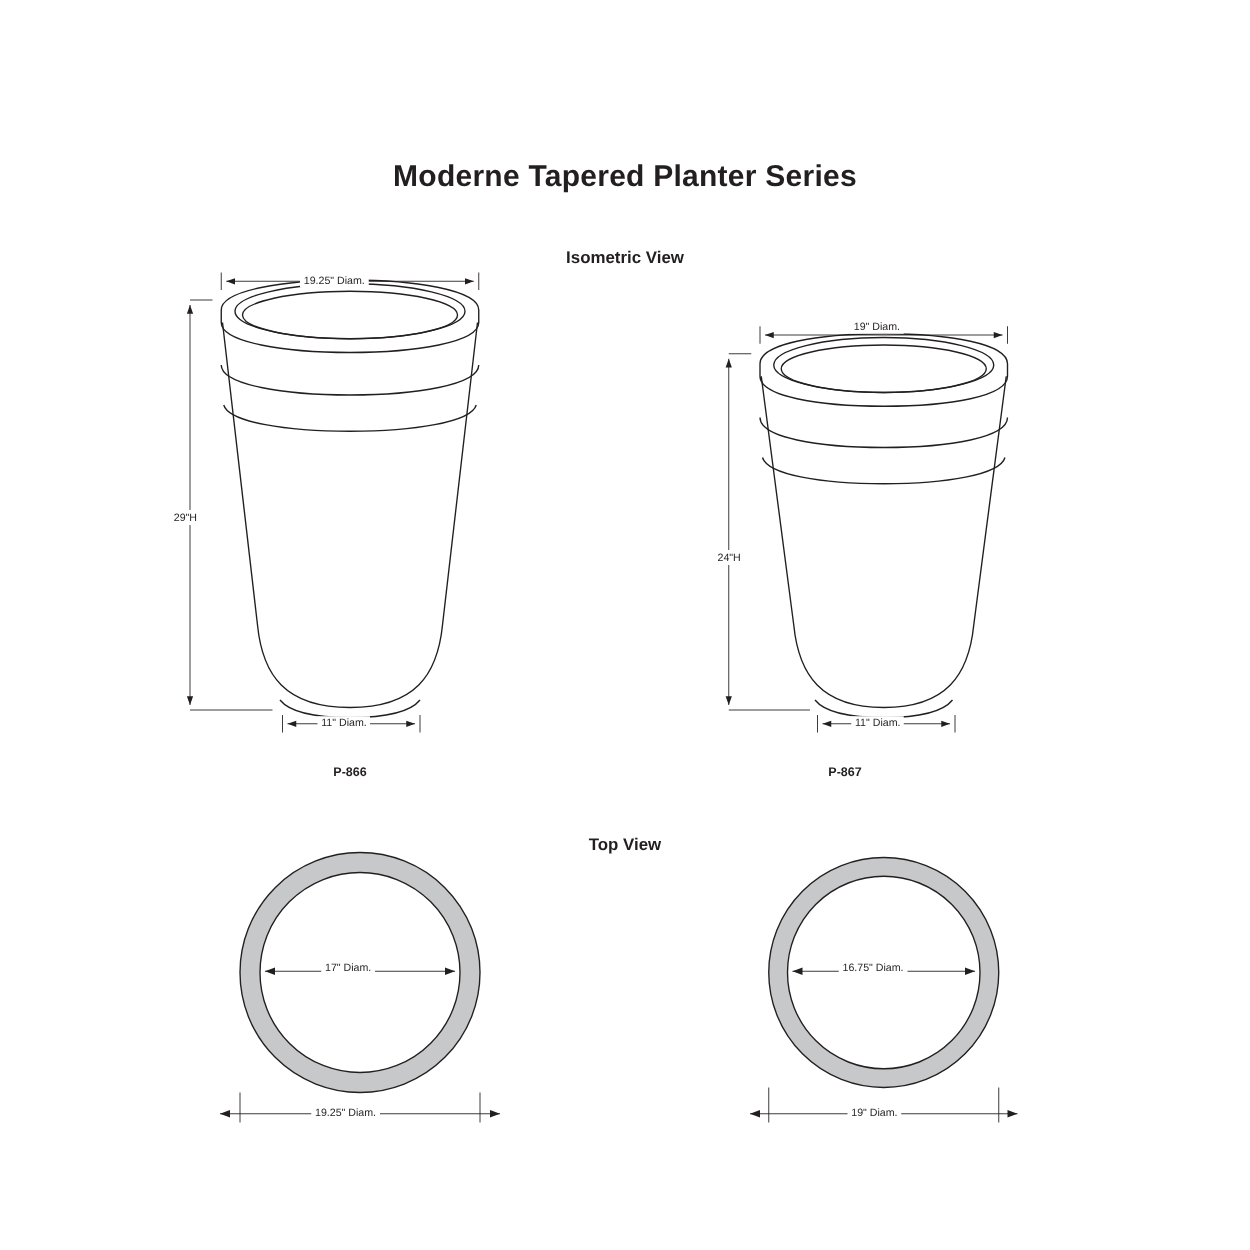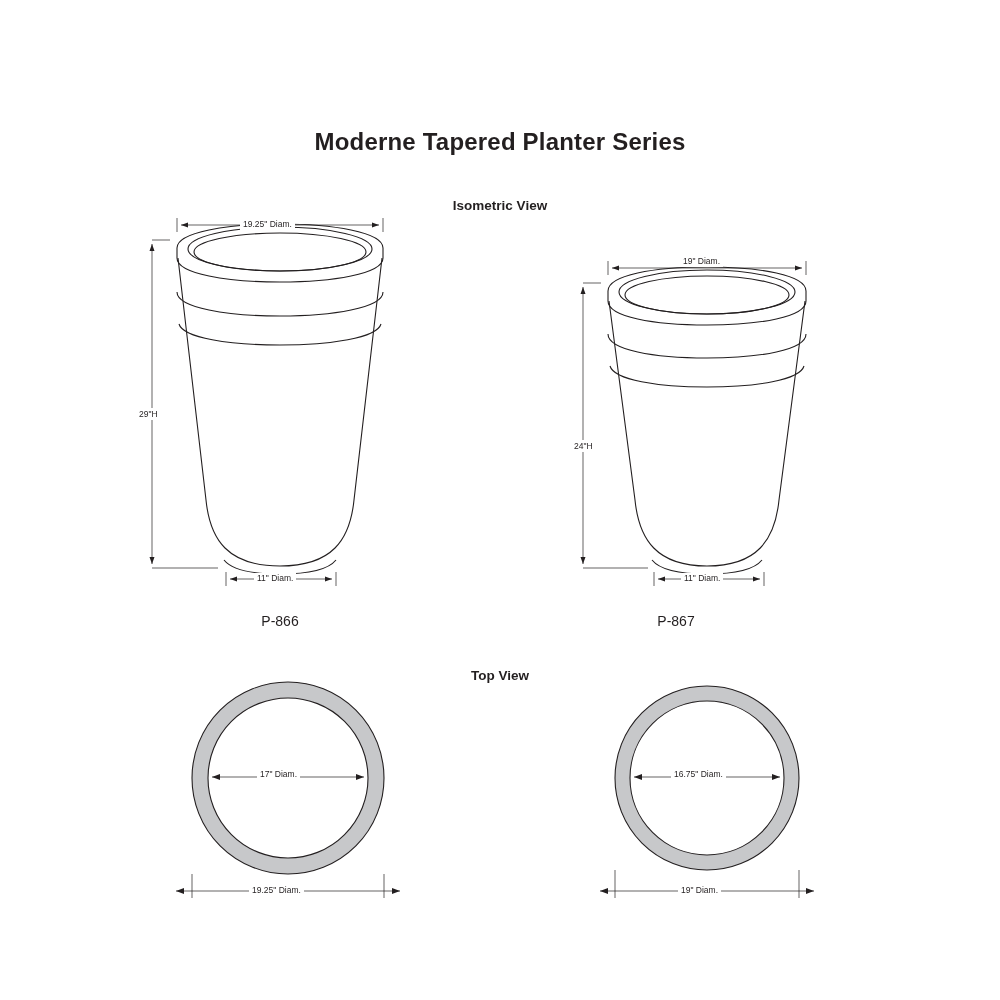--- a/index.html
+++ b/index.html
@@ -39,22 +39,22 @@
     text-align: center;
     font-size: 13.5px;
     font-weight: bold;
     color: #231f20;
   }
   #iso-label { top: 198px; }
   #top-label { top: 668px; }
 
   .part-label {
     position: absolute;
-    font-size: 14px;
-    font-weight: normal;
+    font-size: 10px;
+    font-weight: bold;
     color: #231f20;
     text-align: center;
     width: 200px;
   }
   #part-left  { left: 180px; top: 613px; }
   #part-right { left: 576px; top: 613px; }
 
   .dim-text {
     position: absolute;
     font-size: 8.5px;

